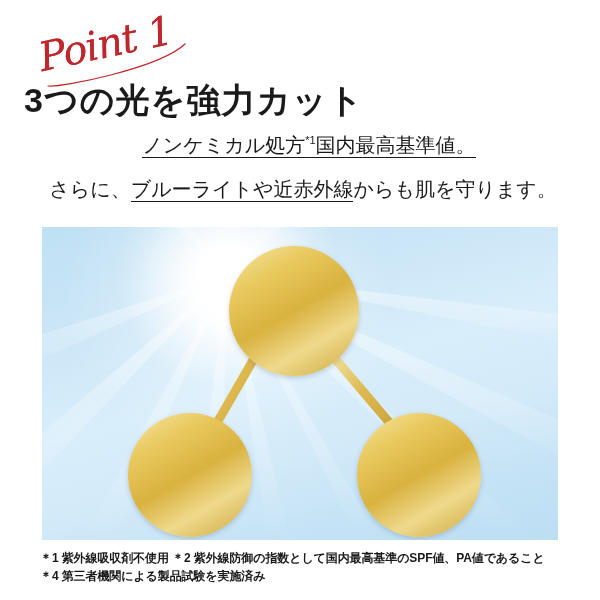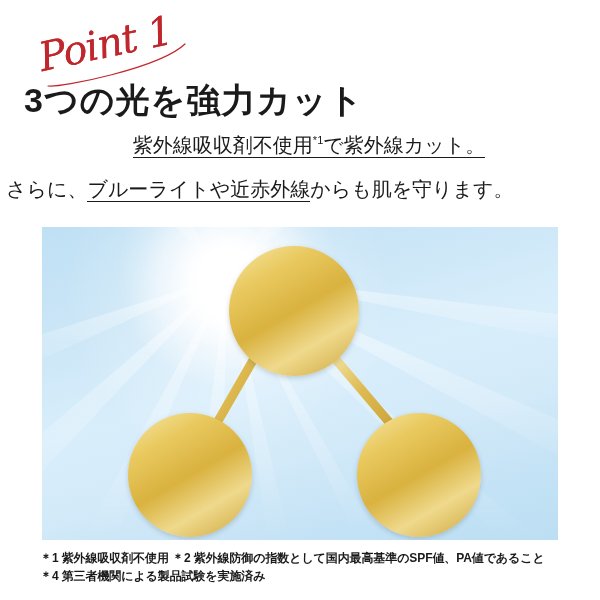--- a/index.html
+++ b/index.html
@@ -52,20 +52,21 @@
     border-bottom:1.5px solid #1a1a1a;
     padding-bottom:1px;
   }
   .sup{
     font-size:11px;
     vertical-align:super;
     letter-spacing:0;
   }
   .sub2{
     position:absolute;left:0;top:176px;width:600px;
+    text-align:center;
     font-size:20px;
     color:#1a1a1a;
     padding-left:6px;
     box-sizing:border-box;
   }
   .sub2 .ul{border-bottom:1.5px solid #1a1a1a;padding-bottom:1px;}
 
   
   .photo{
     position:absolute;left:42px;top:227px;
@@ -163,21 +164,21 @@
   <div class="point-mark">
     <svg viewBox="0 0 150 70" aria-hidden="true">
       <path d="M8,58 C20,60 120,40 145,16" stroke="#c0272d" stroke-width="1.2" fill="none" stroke-linecap="round"></path>
     </svg>
   </div>
   <div class="point-text">Point 1</div>
 
   <div class="headline">3つの光を強力カット</div>
 
   <div class="sub1">
-    <span class="ul"><span>紫外線吸収剤不使用</span><span class="sup">*1</span><span>で紫外線カット。</span></span>
+    <span class="ul"><span>ノンケミカル処方</span><span class="sup">*1</span><span>国内最高基準値。</span></span>
   </div>
 
   <div class="sub2">
     <span>さらに、</span><span class="ul">ブルーライトや近赤外線</span><span>からも肌を守ります。</span>
   </div>
 
   <div class="photo">
 
     <svg class="rays" viewBox="0 0 516 313" preserveAspectRatio="none">
       <defs>

